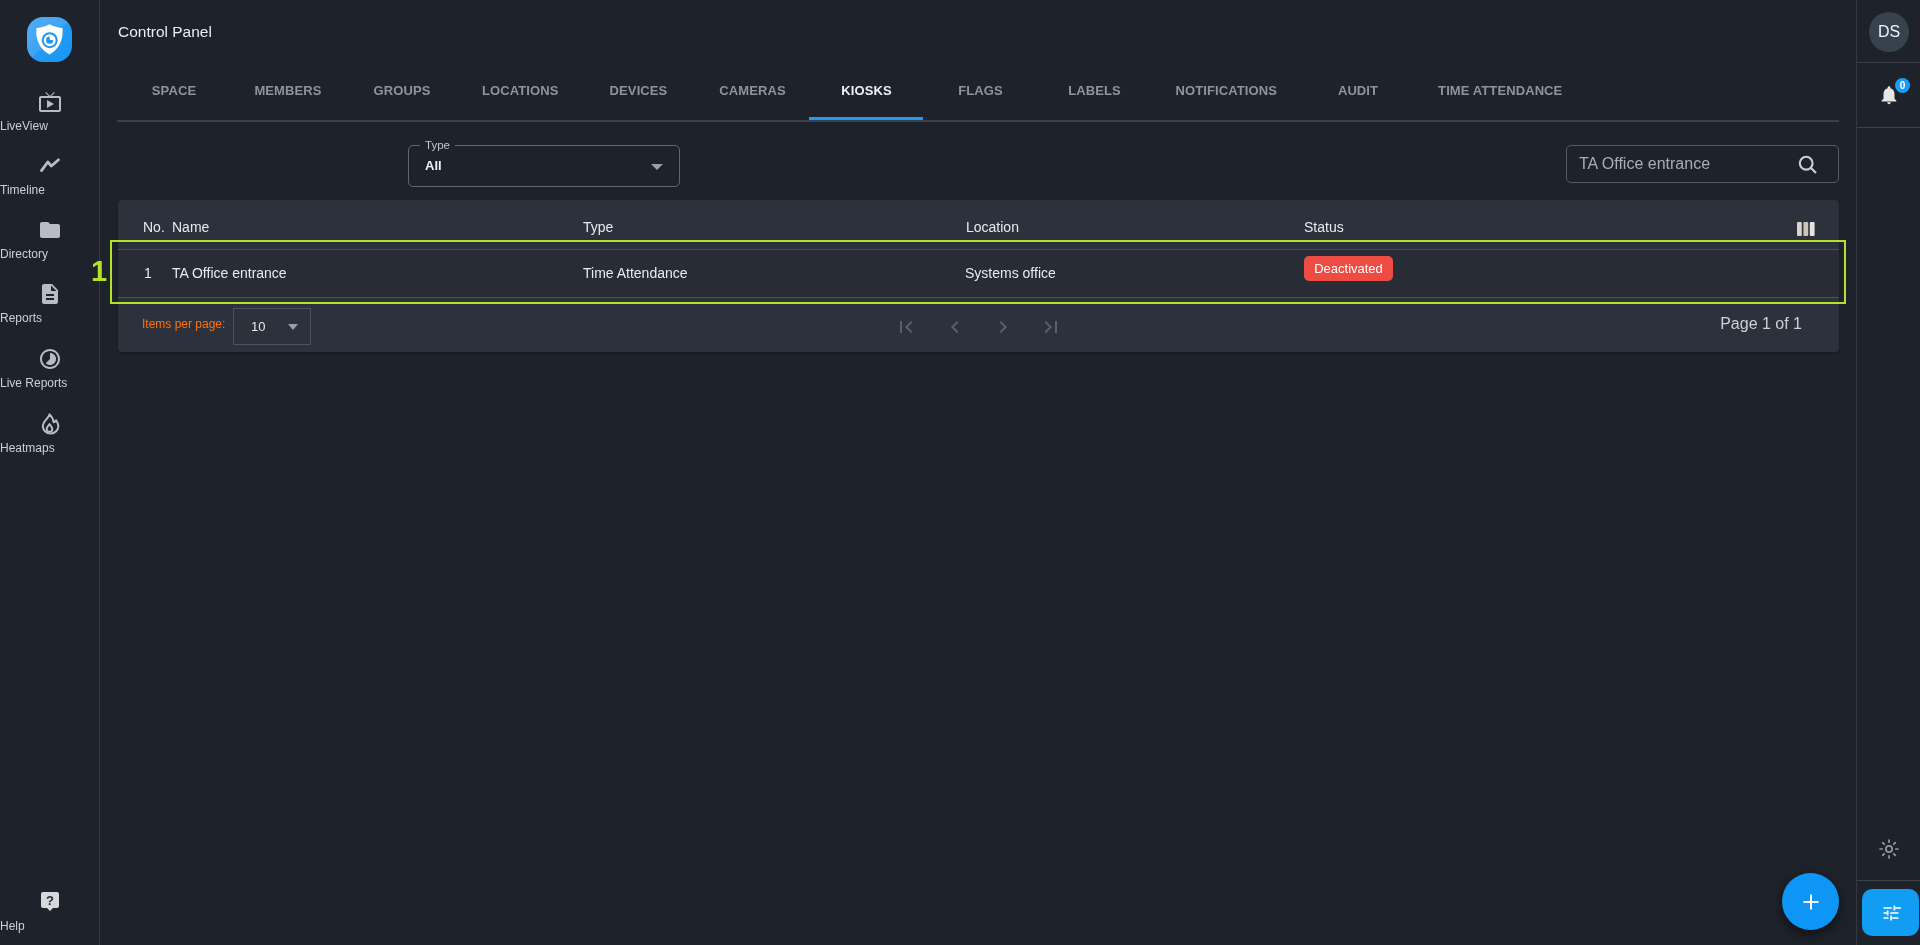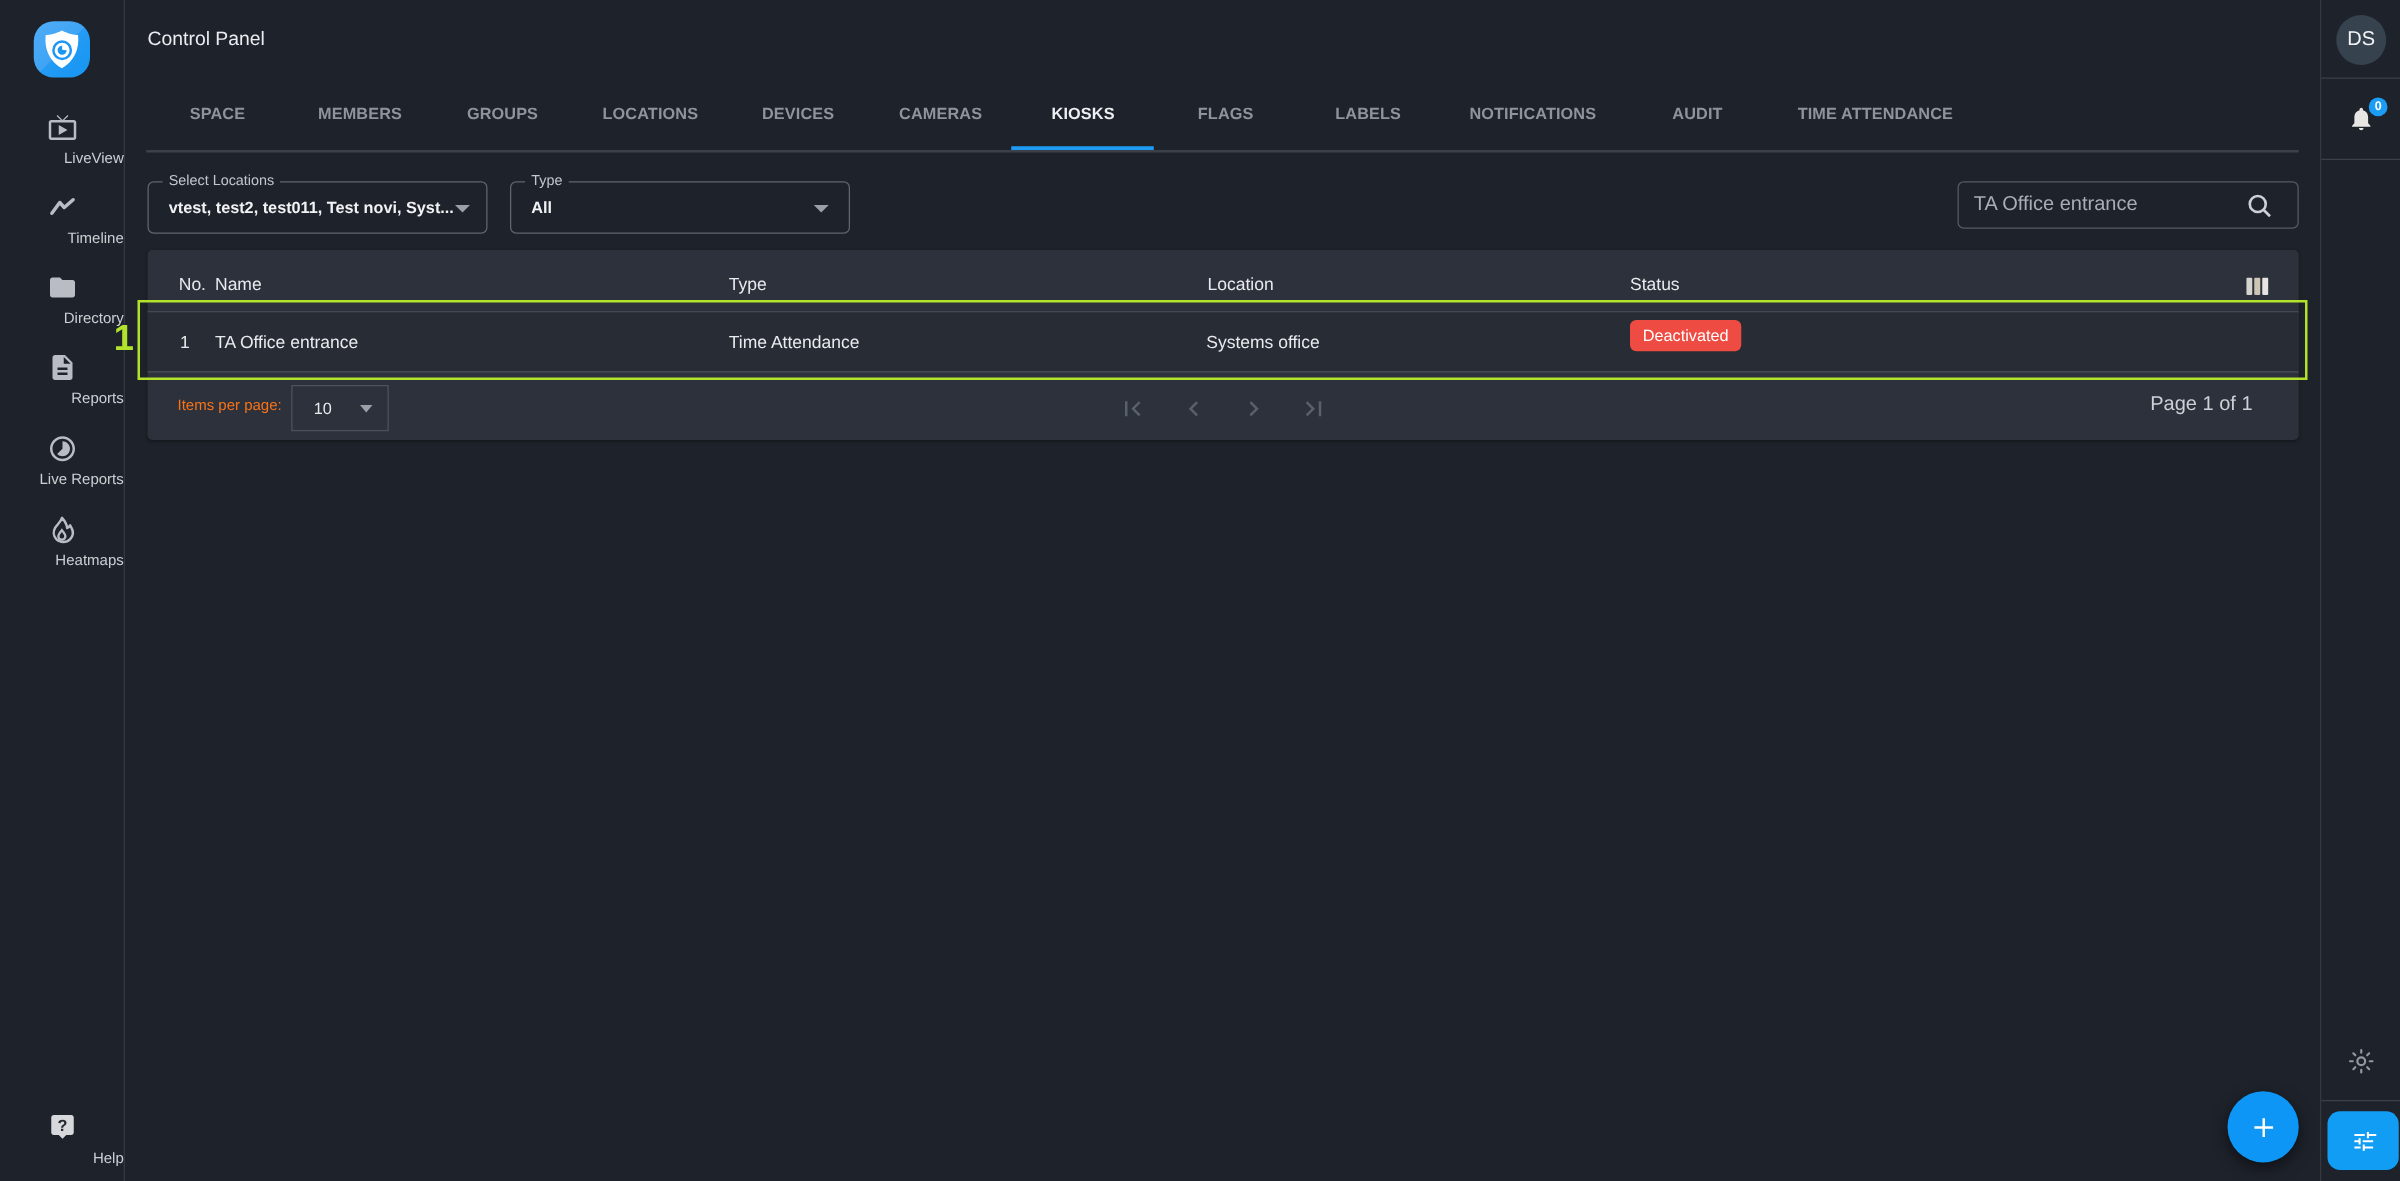--- a/index.html
+++ b/index.html
@@ -1,21 +1,21 @@
 <!DOCTYPE html>
 <html><head>
 <meta charset="utf-8">
 <style>
   * { margin:0; padding:0; box-sizing:border-box; }
   html,body { width:1920px; height:945px; overflow:hidden; }
   body { background:#1e222a; font-family:"Liberation Sans",sans-serif; position:relative; }
 
   
   #lsb { position:absolute; left:0; top:0; width:100px; height:945px; background:#1e222a; border-right:1px solid #35393f; }
-  .nitem { position:absolute; left:0; width:99px; text-align:right; }
+  .nitem { position:absolute; left:0; width:99px; text-align:left; }
   .nitem svg { display:block; margin:0 auto; }
   .nitem .lbl { font-size:12px; color:#ccd0d5; margin-top:5px; }
 
   
   #rsb { position:absolute; right:0; top:0; width:64px; height:945px; background:#1e222a; border-left:1px solid #35393f; }
   .rdiv { position:absolute; left:0; width:63px; height:1px; background:#3c4047; }
   #avatar { position:absolute; left:12px; top:12px; width:40px; height:40px; border-radius:50%; background:#37424f; color:#f2f4f6; font-size:16px; text-align:center; line-height:40px; }
   #bellwrap { position:absolute; left:21px; top:84px; }
   #badge { position:absolute; left:38px; top:78px; width:15px; height:15px; border-radius:50%; background:#1b9df6; color:#fff; font-size:10px; font-weight:bold; text-align:center; line-height:15px; }
   #tunebtn { position:absolute; left:5px; top:889px; width:57px; height:47px; border-radius:10px; background:#119df4; }
@@ -77,25 +77,20 @@
     <div class="tab active" style="width:114px">KIOSKS</div>
     <div class="tab" style="width:114px">FLAGS</div>
     <div class="tab" style="width:114px">LABELS</div>
     <div class="tab" style="width:149.5px">NOTIFICATIONS</div>
     <div class="tab" style="width:114px">AUDIT</div>
     <div class="tab" style="width:170.5px">TIME ATTENDANCE</div>
   </div>
   <div id="inkbar"></div>
   <div id="tabline"></div>
 
-  <div class="field" id="f1" style="left:18px; width:272px;">
-    <span class="flabel">Select Locations</span>
-    <span class="fval">vtest, test2, test011, Test novi, Syst...</span>
-    <span class="caret" style="right:13px; top:18px;"></span>
-  </div>
   <div class="field" id="f2" style="left:308px; width:272px;">
     <span class="flabel">Type</span>
     <span class="fval">All</span>
     <span class="caret" style="right:16px; top:18px;"></span>
   </div>
   <div id="search">
     <span class="stext">TA Office entrance</span>
     <svg width="24" height="24" viewBox="0 0 24 24" fill="none" stroke="#ccd0d5" stroke-width="2.1">
         <circle cx="10.2" cy="10.2" r="6.4"></circle>
         <line x1="15" y1="15" x2="20" y2="20"></line>

